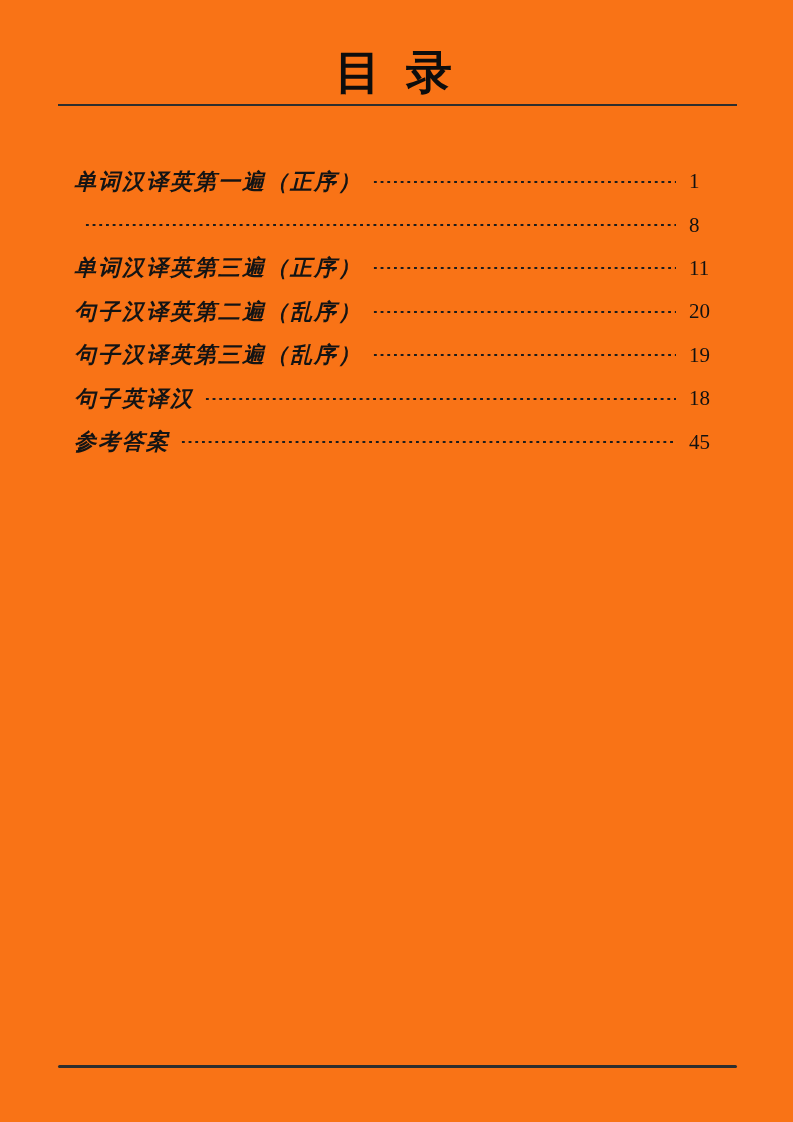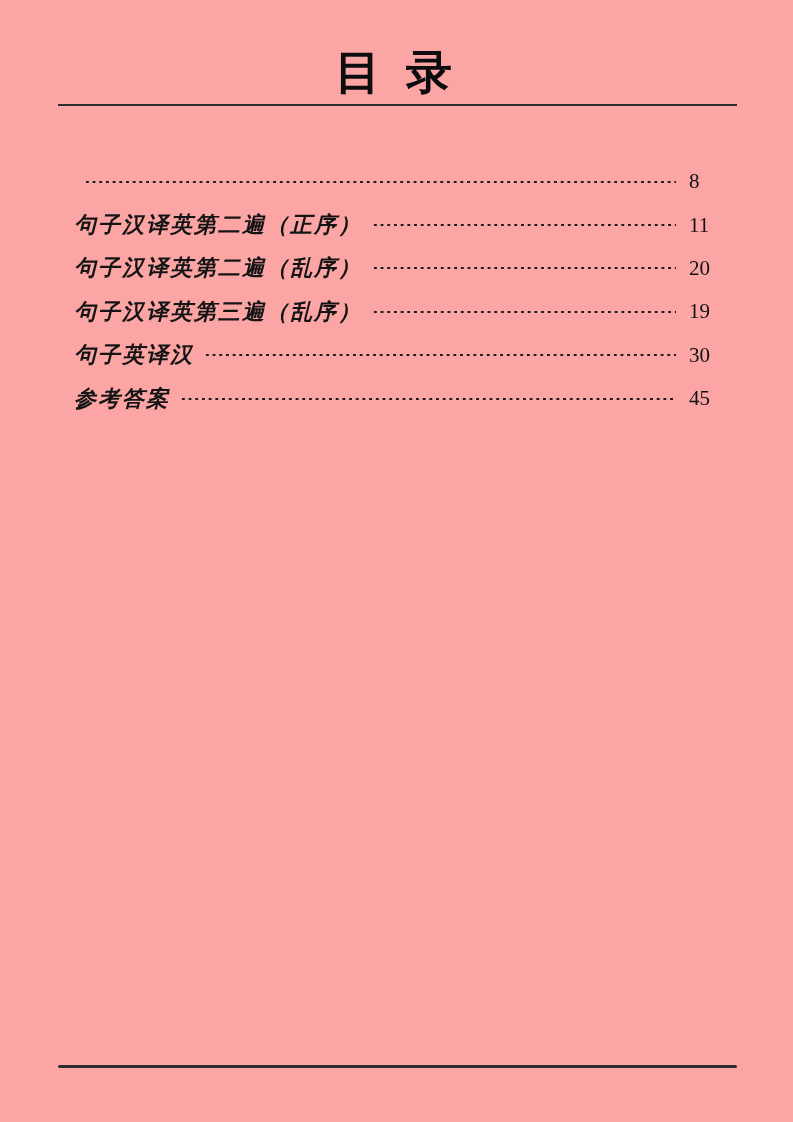--- a/index.html
+++ b/index.html
@@ -5,21 +5,21 @@
   html, body {
     margin: 0;
     padding: 0;
     background: #e8e8e8;
   }
   .page {
     position: relative;
     width: 793px;
     height: 1122px;
     margin: 0 auto;
-    background: #fca5a5;
+    background: #f97316;
     overflow: hidden;
     font-family: "Liberation Serif", "DejaVu Serif", serif;
     color: #161616;
   }
   .page-title {
     position: absolute;
     top: 42px;
     left: 0;
     width: 100%;
     text-align: center;
@@ -89,50 +89,55 @@
 <body>
 
 <div class="page">
 
   <div class="page-title">目 录</div>
 
   <div class="rule rule-top"></div>
 
   <div class="toc">
 
+    <div class="toc-row">
+      <span class="toc-label">单词汉译英第一遍（正序）</span>
+      <span class="toc-leader"></span>
+      <span class="toc-page">1</span>
+    </div>
 
 
     <div class="toc-row">
       <span class="toc-leader"></span>
       <span class="toc-page">8</span>
     </div>
 
     <div class="toc-row">
-      <span class="toc-label">句子汉译英第二遍（正序）</span>
+      <span class="toc-label">单词汉译英第三遍（正序）</span>
       <span class="toc-leader"></span>
       <span class="toc-page">11</span>
     </div>
 
     <div class="toc-row">
       <span class="toc-label">句子汉译英第二遍（乱序）</span>
       <span class="toc-leader"></span>
       <span class="toc-page">20</span>
     </div>
 
     <div class="toc-row">
       <span class="toc-label">句子汉译英第三遍（乱序）</span>
       <span class="toc-leader"></span>
       <span class="toc-page">19</span>
     </div>
 
 
     <div class="toc-row">
       <span class="toc-label">句子英译汉</span>
       <span class="toc-leader"></span>
-      <span class="toc-page">30</span>
+      <span class="toc-page">18</span>
     </div>
 
     <div class="toc-row">
       <span class="toc-label">参考答案</span>
       <span class="toc-leader"></span>
       <span class="toc-page">45</span>
     </div>
 
   </div>
 

